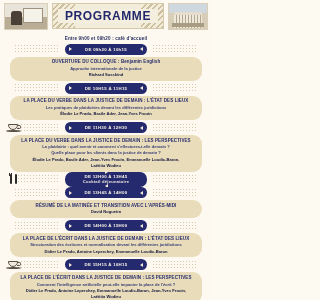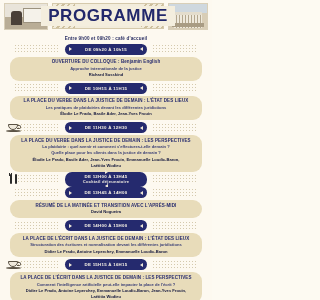--- a/index.html
+++ b/index.html
@@ -78,21 +78,21 @@
   .title-banner .hatch {
     position: absolute; top: 0; bottom: 0; width: 22px;
     background: repeating-linear-gradient(-45deg,
        #cdbf9d 0 1.5px, #f2ecdb 1.5px 4px);
   }
   .title-banner .hatch.l { left: 0; }
   .title-banner .hatch.r { right: 0; }
   .title-text {
     position: relative;
     z-index: 2;
-    font-size: 17px;
+    font-size: 12px;
     font-weight: bold;
     letter-spacing: 0.6px;
     color: #22286b;
     background: #f4eede;
     padding: 0 7px;
   }
 
   
   .welcome {
     text-align: center;

